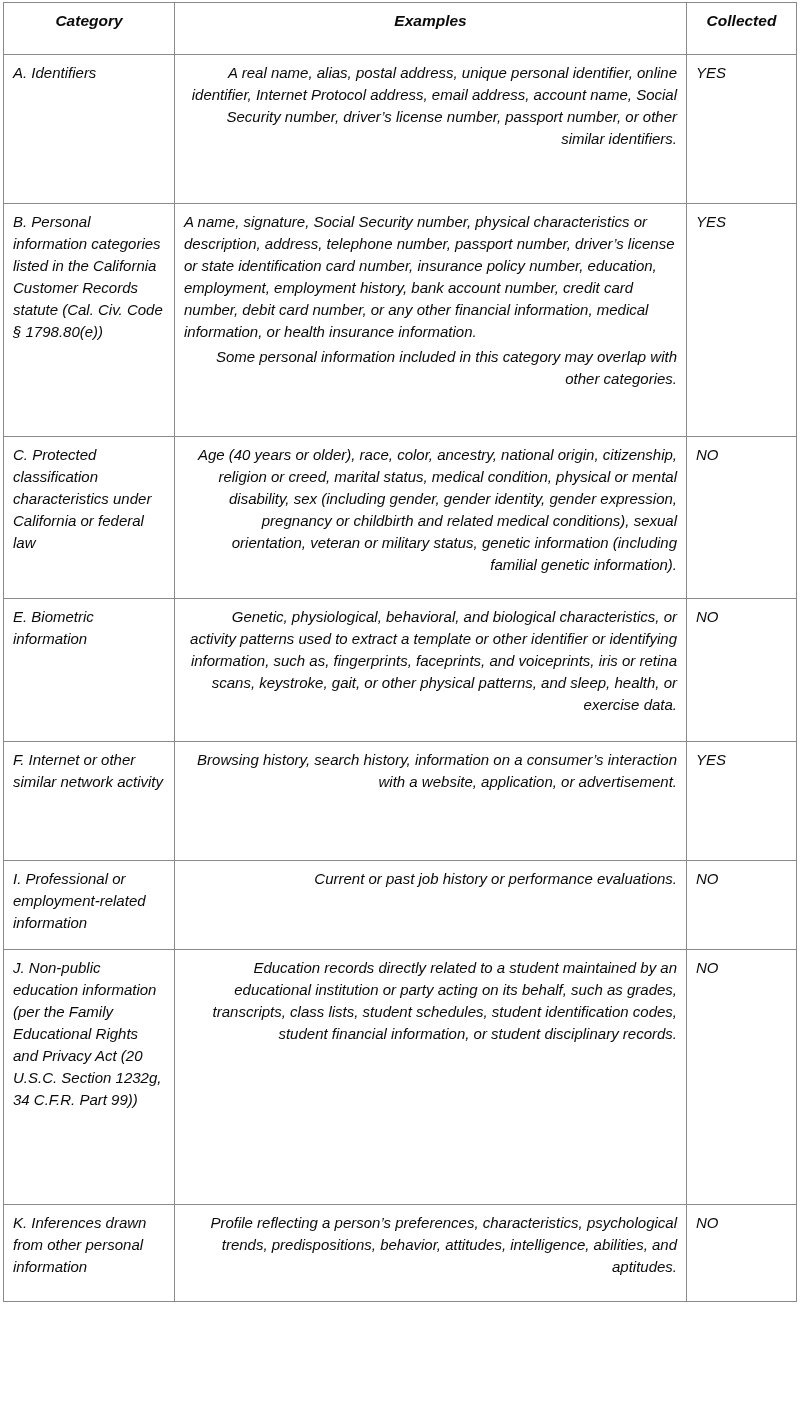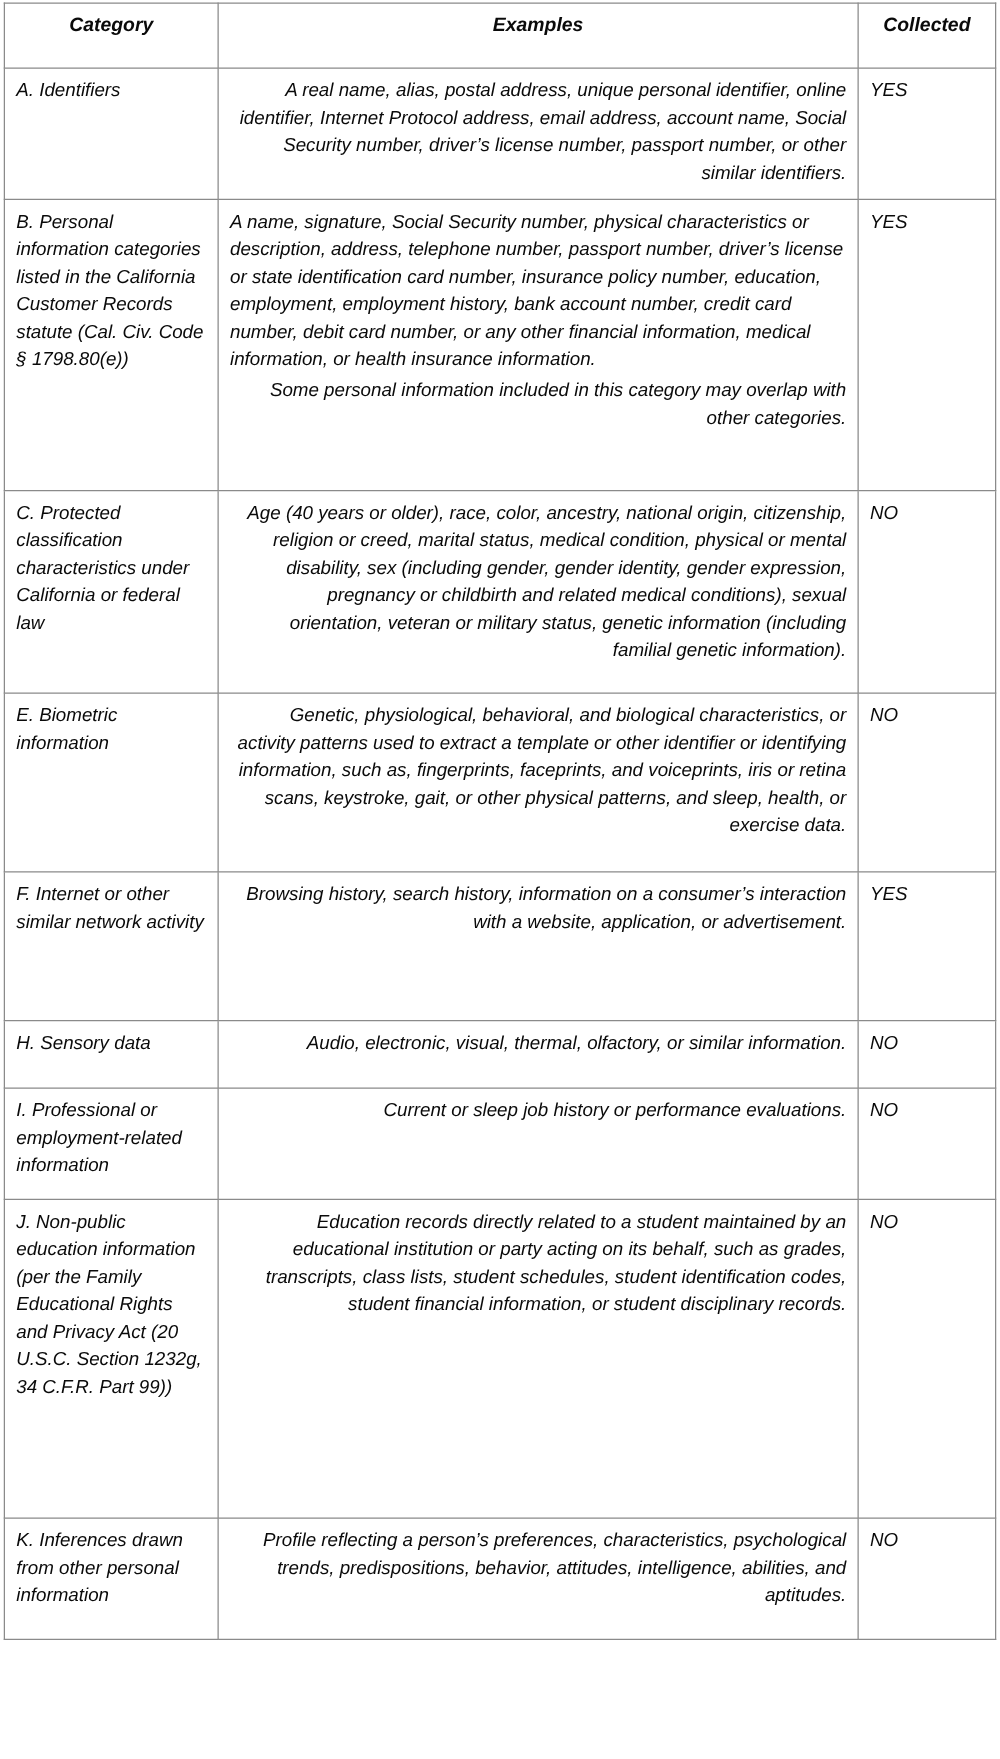--- a/index.html
+++ b/index.html
@@ -60,21 +60,21 @@
       <col>
     </colgroup>
     <thead>
       <tr style="height:52px">
         <th>Category</th>
         <th>Examples</th>
         <th>Collected</th>
       </tr>
     </thead>
     <tbody>
-        <tr style="height: 105px;">
+        <tr style="height: 149px;">
           <td class="col-category">A. Identifiers</td>
           <td class="col-examples">
             <p>A real name, alias, postal address, unique personal identifier, online identifier, Internet Protocol address, email address, account name, Social Security number, driver’s license number, passport number, or other similar identifiers.</p>
           </td>
           <td class="col-collected">YES</td>
         </tr>
         <tr style="height: 233px;">
           <td class="col-category">B. Personal information categories listed in the California Customer Records statute (Cal. Civ. Code § 1798.80(e))</td>
           <td class="col-examples">
             <p>A name, signature, Social Security number, physical characteristics or description, address, telephone number, passport number, driver’s license or state identification card number, insurance policy number, education, employment, employment history, bank account number, credit card number, debit card number, or any other financial information, medical information, or health insurance information.</p>
@@ -96,31 +96,24 @@
           </td>
           <td class="col-collected">NO</td>
         </tr>
         <tr style="height: 119px;">
           <td class="col-category">F. Internet or other similar network activity</td>
           <td class="col-examples">
             <p>Browsing history, search history, information on a consumer’s interaction with a website, application, or advertisement.</p>
           </td>
           <td class="col-collected">YES</td>
         </tr>
-        <tr style="height: 54px;">
-          <td class="col-category">H. Sensory data</td>
-          <td class="col-examples">
-            <p>Audio, electronic, visual, thermal, olfactory, or similar information.</p>
-          </td>
-          <td class="col-collected">NO</td>
-        </tr>
         <tr style="height: 89px;">
           <td class="col-category">I. Professional or employment-related information</td>
           <td class="col-examples">
-            <p>Current or sleep job history or performance evaluations.</p>
+            <p>Current or past job history or performance evaluations.</p>
           </td>
           <td class="col-collected">NO</td>
         </tr>
         <tr style="height: 255px;">
           <td class="col-category">J. Non-public education information (per the Family Educational Rights and Privacy Act (20 U.S.C. Section 1232g, 34 C.F.R. Part 99))</td>
           <td class="col-examples">
             <p>Education records directly related to a student maintained by an educational institution or party acting on its behalf, such as grades, transcripts, class lists, student schedules, student identification codes, student financial information, or student disciplinary records.</p>
           </td>
           <td class="col-collected">NO</td>
         </tr>

